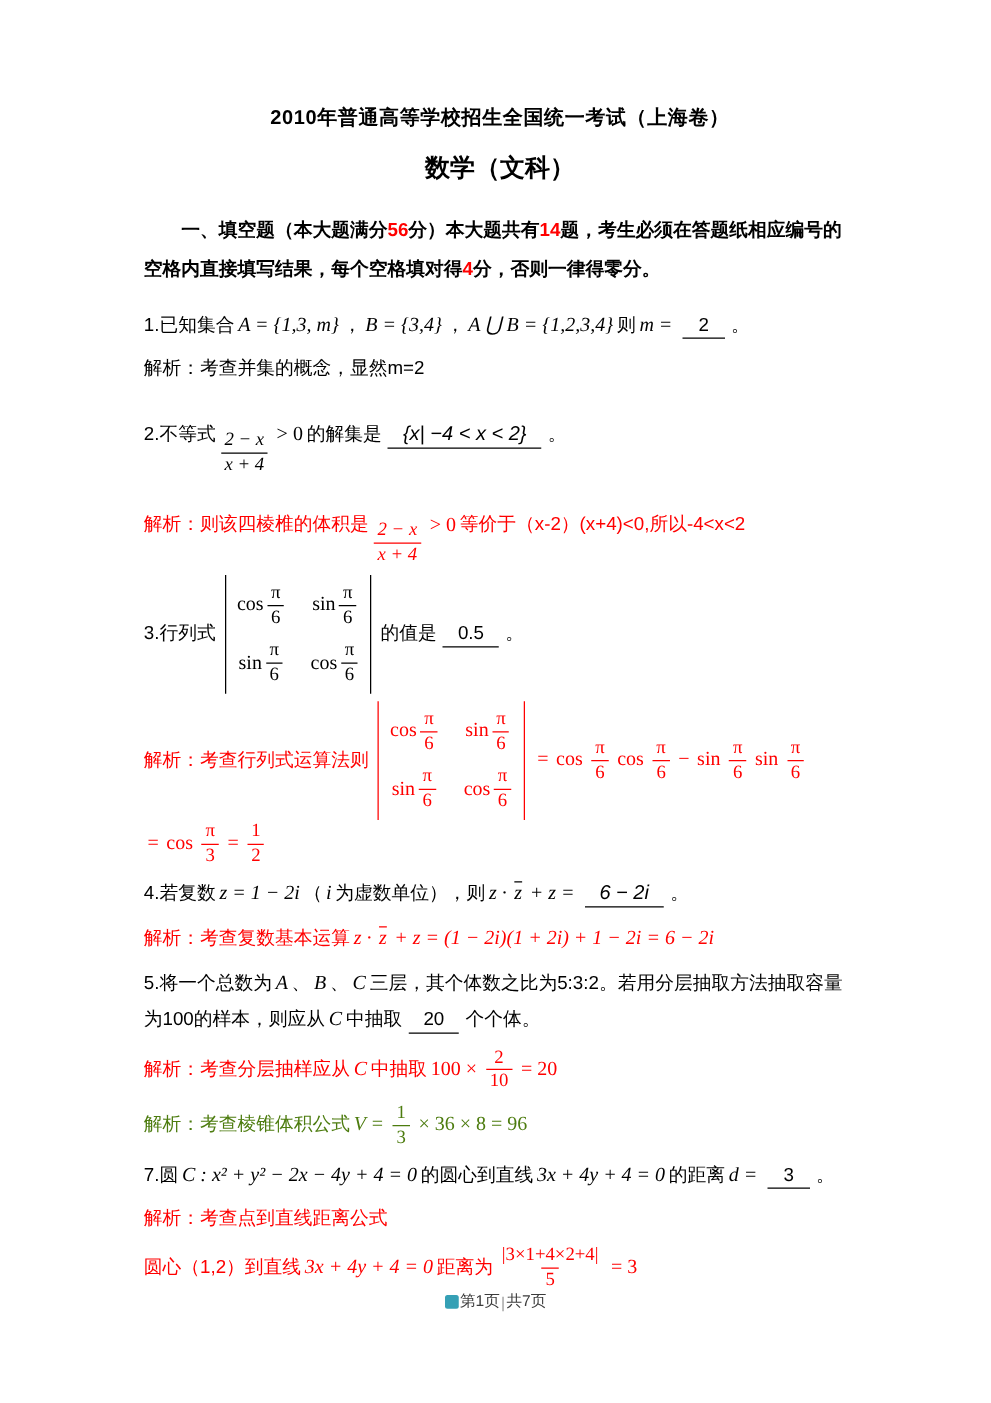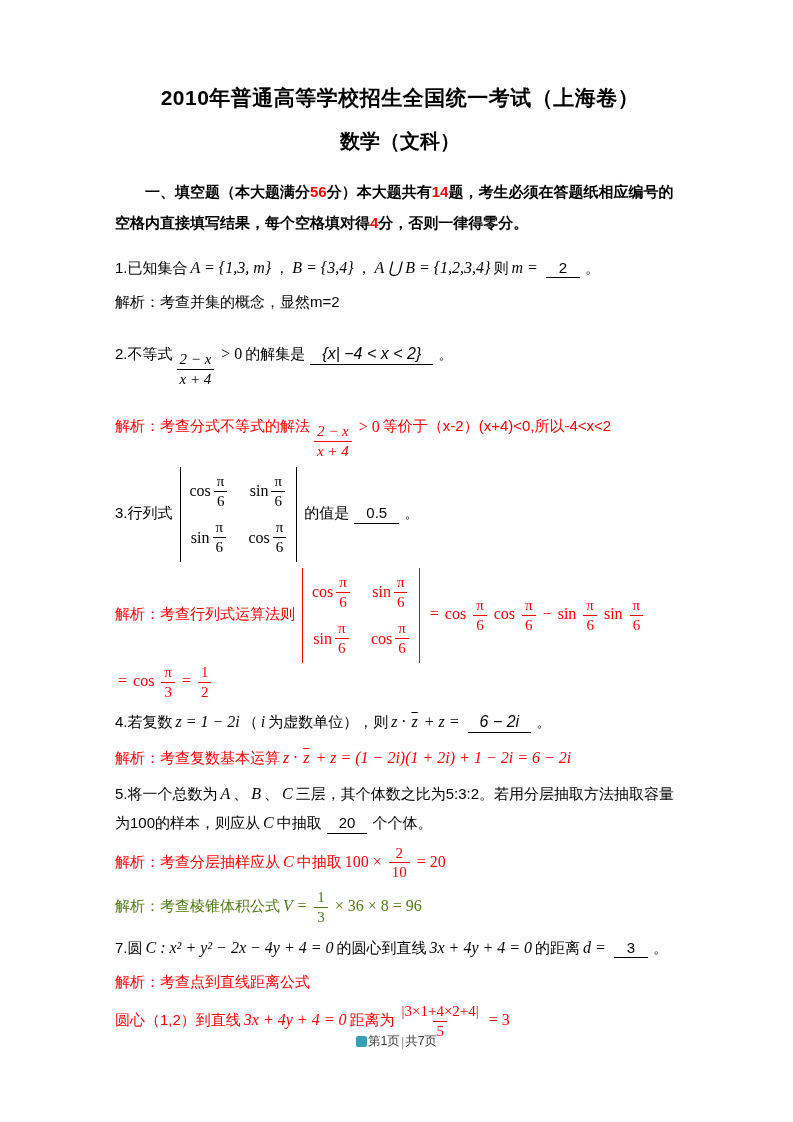--- a/index.html
+++ b/index.html
@@ -3,21 +3,21 @@
 <meta charset="utf-8">
 <style>
   *{box-sizing:border-box;}
   html,body{margin:0;padding:0;}
   body{
     width:793px;height:1122px;background:#ffffff;color:#000;
     position:relative;overflow:hidden;
     font-family:"Liberation Sans","DejaVu Sans",sans-serif;
   }
   .page{padding:84px 108px 0 115px;}
-  .title{font-size:21px;font-weight:bold;text-align:center;margin:0 0 16px;letter-spacing:.5px;}
+  .title{font-size:16px;font-weight:bold;text-align:center;margin:0 0 16px;letter-spacing:.5px;}
   .subtitle{font-size:20px;font-weight:bold;text-align:center;margin:0 0 22px;}
   .intro{font-size:15px;font-weight:bold;line-height:2.05;text-indent:2em;margin:0 0 14px;}
   .q{font-size:15px;line-height:1.85;margin:6px 0;}
   .jiexi{color:#ff0000;}
   .red{color:#ff0000;}
   .math{font-family:"Liberation Serif","DejaVu Serif",serif;font-style:italic;font-size:16px;margin:0 3px;}
   .rm{font-family:"Liberation Serif","DejaVu Serif",serif;font-style:normal;font-size:16px;margin:0 3px;}
   .ov{text-decoration:overline;}
   .frac{
     display:inline-flex;flex-direction:column;align-items:center;vertical-align:middle;
@@ -57,21 +57,21 @@
 
   <p class="intro"><span>一、填空题（本大题满分</span><span class="red" style="color: rgb(255, 0, 0); text-align: right;">56</span><span>分）本大题共有</span><span class="red" style="color: rgb(255, 0, 0);">14</span><span>题，考生必须在答题纸相应编号的空格内直接填写结果，每个空格填对得</span><span class="red" style="color: rgb(255, 0, 0);">4</span><span>分，否则一律得零分。</span></p>
 
   <p class="q"><span>1.已知集合</span><span class="math">A = {1,3, m}</span><span>，</span><span class="math">B = {3,4}</span><span>，</span><span class="math">A ⋃ B = {1,2,3,4}</span><span>则</span><span class="math">m =</span><span class="ans ">2</span><span>。</span></p>
   <p class="q jiexi" style="color: #000000;"><span>解析：考查并集的概念，显然m=2</span></p>
 
   <p class="q"><span>2.不等式</span><span class="frac math">
         <span class="num">2 − x</span>
         <span class="den">x + 4</span>
       </span><span class="rm">&gt; 0</span><span>的解集是</span><span class="ans math">{x| −4 &lt; x &lt; 2}</span><span>。</span></p>
-  <p class="q jiexi" style="color: rgb(255, 0, 0);"><span>解析：考查分式不等式的解法</span><span class="frac math">
+  <p class="q jiexi" style="color: rgb(255, 0, 0);"><span>解析：则该四棱椎的体积是</span><span class="frac math">
         <span class="num">2 − x</span>
         <span class="den">x + 4</span>
       </span><span class="rm">&gt; 0</span><span>等价于（x-2）(x+4)&lt;0,所以-4&lt;x&lt;2</span></p>
 
   <p class="q"><span>3.行列式</span><span class="det">
         <span class="detgrid">
           <span class="detcell">
             <span class="rm">cos</span>
             <span class="frac ">
               <span class="num">π</span>

